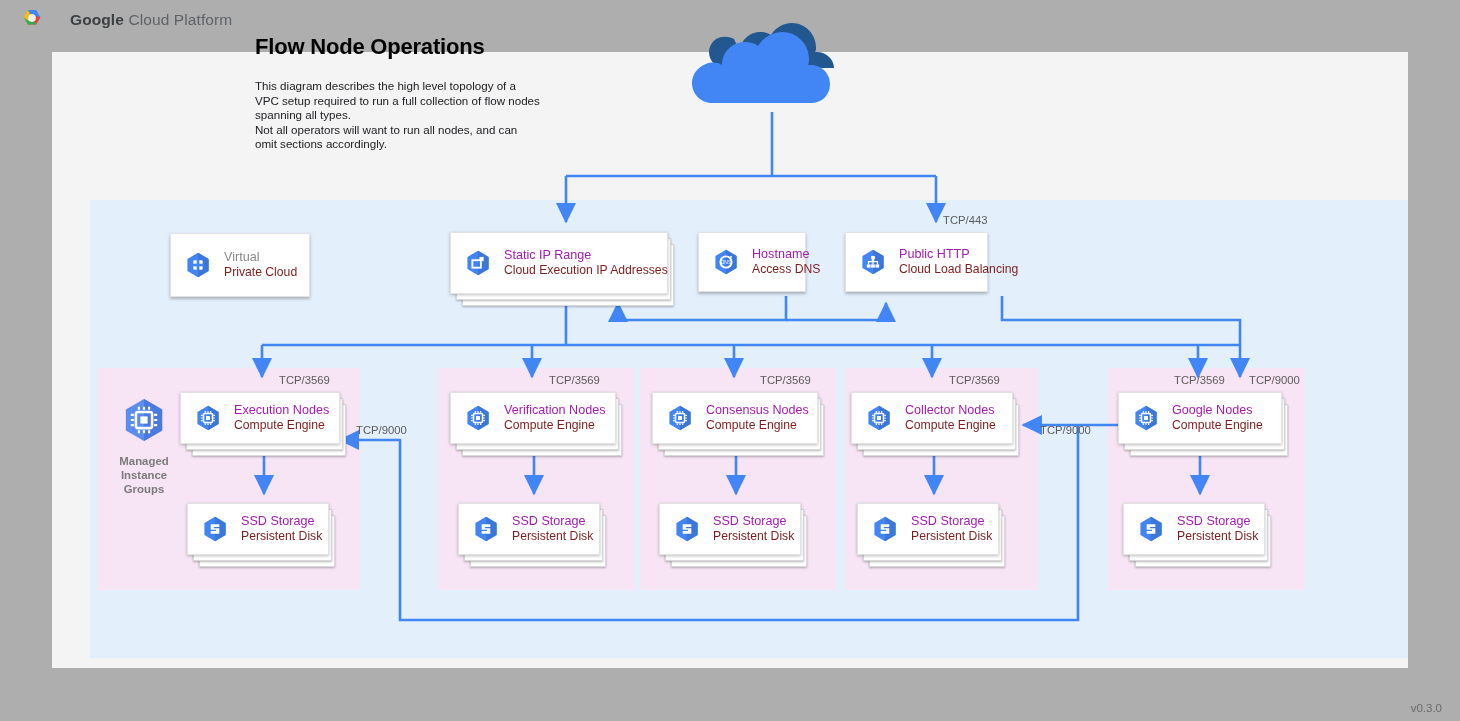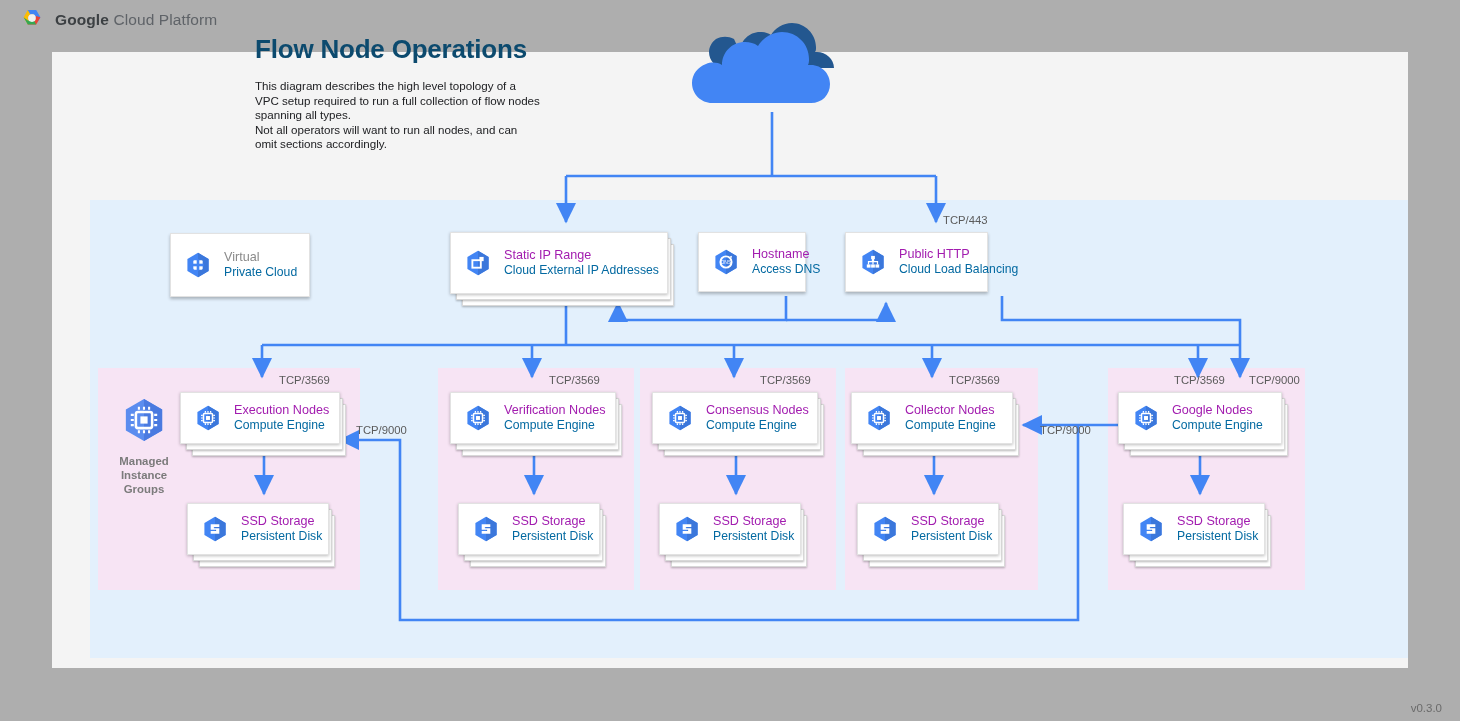--- a/index.html
+++ b/index.html
@@ -6,21 +6,21 @@
   * { box-sizing: border-box; margin:0; padding:0; }
   html,body { width:1460px; height:721px; overflow:hidden; }
   body {
     background:#aeaeae;
     font-family:"Liberation Sans", sans-serif;
     position:relative;
   }
   #root { position:absolute; left:0; top:0; width:1460px; height:721px; }
 
   
-  .gcp-header { position:absolute; left:18px; top:6px; display:flex; align-items:center; gap:9px; }
+  .gcp-header { position:absolute; left:18px; top:6px; display:flex; align-items:center; gap:24px; }
   .gcp-logo { width:28px; height:28px; display:block; }
   .gcp-title { font-size:15.5px; color:#5f6368; letter-spacing:.1px; white-space:nowrap;}
   .gcp-title b { color:#3c4043; font-weight:bold; }
 
   .version { position:absolute; right:18px; bottom:7px; font-size:11.5px; color:#6b6b6b; }
 
   
   .canvas {
     position:absolute; left:52px; top:52px; width:1356px; height:616px;
     background:#f4f4f4;
@@ -29,21 +29,21 @@
   
   .vpc-region {
     position:absolute; left:90px; top:200px; width:1318px; height:458px;
     background:#e3f0fc;
   }
   .vpc-shadow-r { position:absolute; left:1384px; top:206px; width:24px; height:452px; background:#9daebf; opacity:.55;}
 
   
   .diagram-title {
     position:absolute; left:255px; top:34px;
-    font-size:26px; font-weight:bold; color:#0c4a6e; letter-spacing:-.2px;
+    font-size:22px; font-weight:bold; color:#000000; letter-spacing:-.2px;
   }
   .diagram-desc {
     position:absolute; left:255px; top:79px; width:285px;
     font-size:11.6px; line-height:14.6px; color:#202124;
   }
 
   
   .cloud { position:absolute; left:680px; top:18px; width:185px; height:95px; }
 
   
@@ -62,21 +62,21 @@
   .card .stack2 { left:6px;  top:6px;  right:-3px; bottom:-6px; }
   .card .face {
     position:absolute; left:0; top:0; right:0; bottom:0;
     background:#ffffff; border:1px solid #e2e2e2;
     box-shadow:0 1px 3px rgba(0,0,0,.26);
     display:flex; align-items:center; gap:11px; padding:0 12px;
   }
   .card.single .face { box-shadow:0 2px 3px rgba(0,0,0,.26); }
   .card .txt { display:flex; flex-direction:column; justify-content:center; line-height:15px; }
   .card .t1 { font-size:12.6px; color:#a21caf; white-space:nowrap; }
-  .card .t2 { font-size:12.2px; color:#0369a1; white-space:nowrap; }
+  .card .t2 { font-size:12.2px; color:#7f1d1d; white-space:nowrap; }
   .card.muted .t1 { color:#8a8a8a; }
   .ico { width:30px; height:30px; flex:0 0 30px; }
 
   
   .mig { position:absolute; left:116px; top:396px; width:56px; text-align:center; }
   .mig .mig-label {
     margin-top:6px; font-size:11.4px; font-weight:bold; color:#7b7b7b; line-height:14px;
   }
 
   
@@ -190,21 +190,21 @@
     <div class="stack2"></div>
     <div class="face">
       <svg class="ico" viewBox="0 0 32 32">
         <path d="M16 3l11.3 6.5v13L16 29 4.7 22.5v-13z" fill="#4285f4"></path>
         <path d="M16 3l11.3 6.5v13L16 29z" fill="#3b77db"></path>
         <rect x="10" y="13" width="9" height="8" fill="none" stroke="#fff" stroke-width="2"></rect>
         <rect x="17.5" y="9.5" width="4.5" height="4.5" fill="#fff"></rect>
       </svg>
       <div class="txt">
         <div class="t1">Static IP Range</div>
-        <div class="t2">Cloud External IP Addresses</div>
+        <div class="t2">Cloud Execution IP Addresses</div>
       </div>
     </div>
   </div>
 
   <div class="card single" style="left:698px; top:232px; width:108px; height:60px;">
     <div class="face">
       <svg class="ico" viewBox="0 0 32 32">
         <path d="M16 3l11.3 6.5v13L16 29 4.7 22.5v-13z" fill="#4285f4"></path>
         <path d="M16 3l11.3 6.5v13L16 29z" fill="#3b77db"></path>
         <circle cx="16" cy="16" r="6" fill="none" stroke="#fff" stroke-width="2"></circle>

